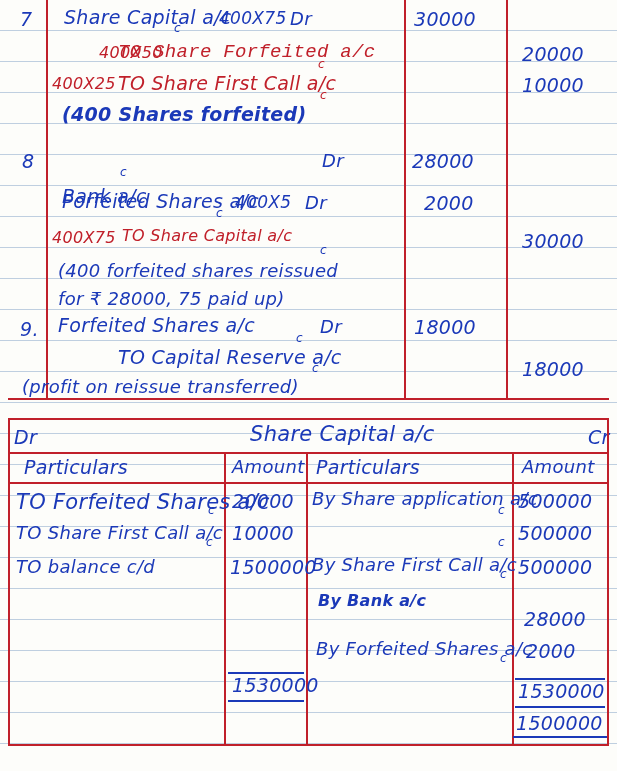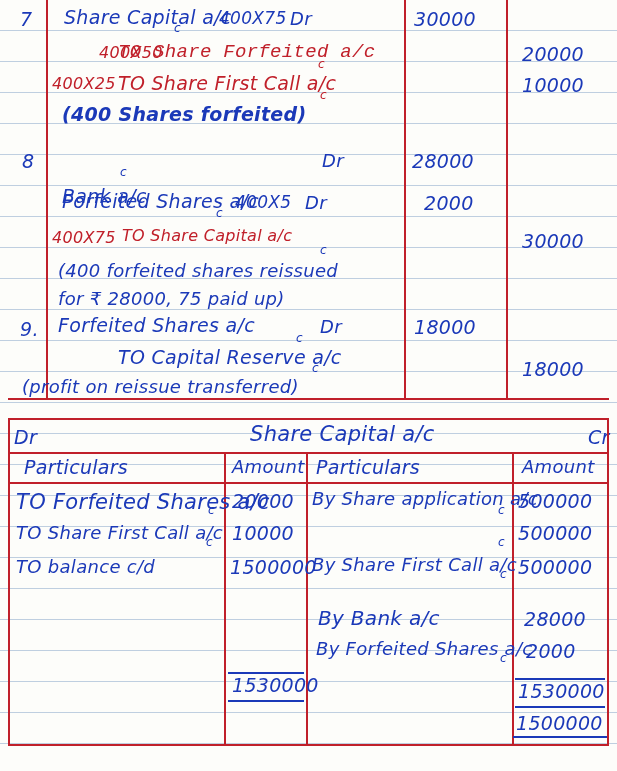--- a/index.html
+++ b/index.html
@@ -129,21 +129,21 @@
   <div class="hw blue" style="left:230px;top:558px;font-size:19px;">1500000</div>
 
   <div class="hw blue" style="left:312px;top:490px;font-size:18px;">By Share application a/c</div>
   <div class="hw blue" style="left:518px;top:492px;font-size:19px;">500000</div>
 
   <div class="hw blue" style="left:518px;top:524px;font-size:19px;">500000</div>
 
   <div class="hw blue" style="left:312px;top:556px;font-size:18px;">By Share First Call a/c</div>
   <div class="hw blue" style="left:518px;top:558px;font-size:19px;">500000</div>
 
-  <div class="hw blue" style="left:318px;top:608px;font-size:20px;">By Bank a/c</div>
+  <div class="hw blue" style="left:318px;top:593px;font-size:16px;font-weight:bold;">By Bank a/c</div>
   <div class="hw blue" style="left:524px;top:610px;font-size:19px;">28000</div>
 
   <div class="hw blue" style="left:316px;top:640px;font-size:18px;">By Forfeited Shares a/c</div>
   <div class="hw blue" style="left:526px;top:642px;font-size:19px;">2000</div>
 
   <div class="hw blue" style="left:232px;top:676px;font-size:19px;">1530000</div>
   <div class="bline" style="left:228px;top:672px;width:76px;height:2px;"></div>
   <div class="bline" style="left:228px;top:700px;width:76px;height:2px;"></div>
 
   <div class="hw blue" style="left:518px;top:682px;font-size:19px;">1530000</div>

